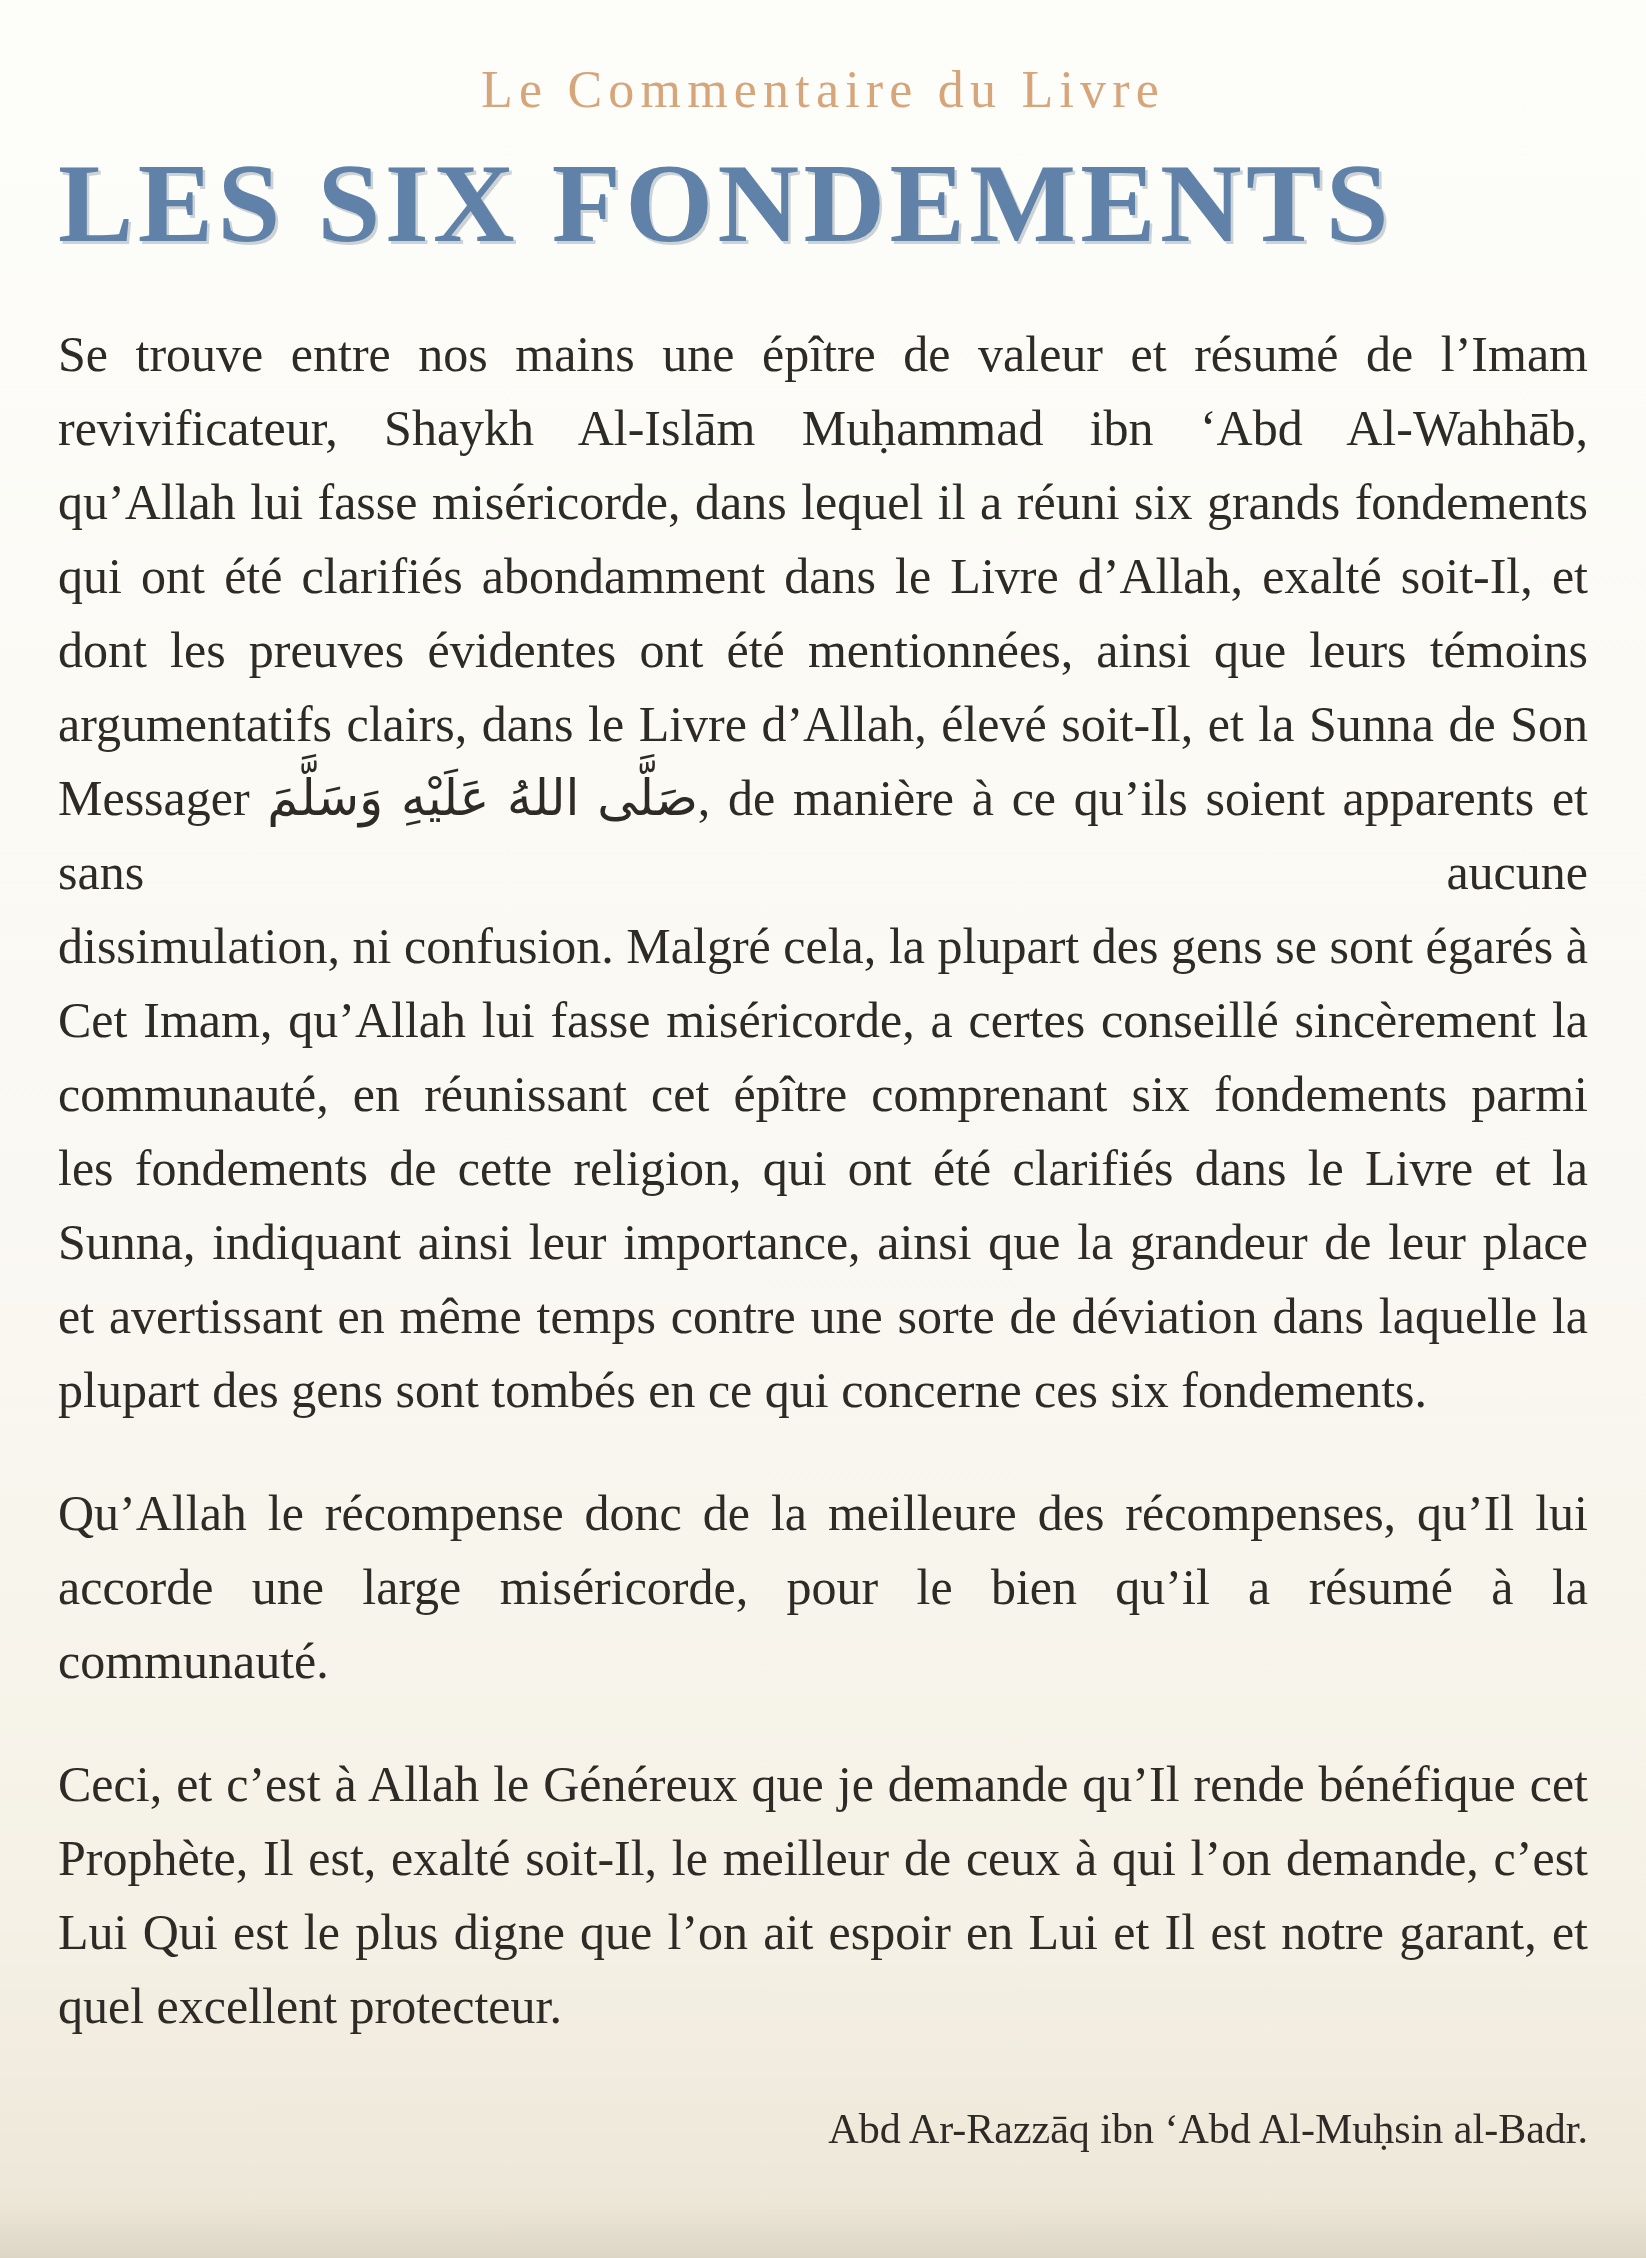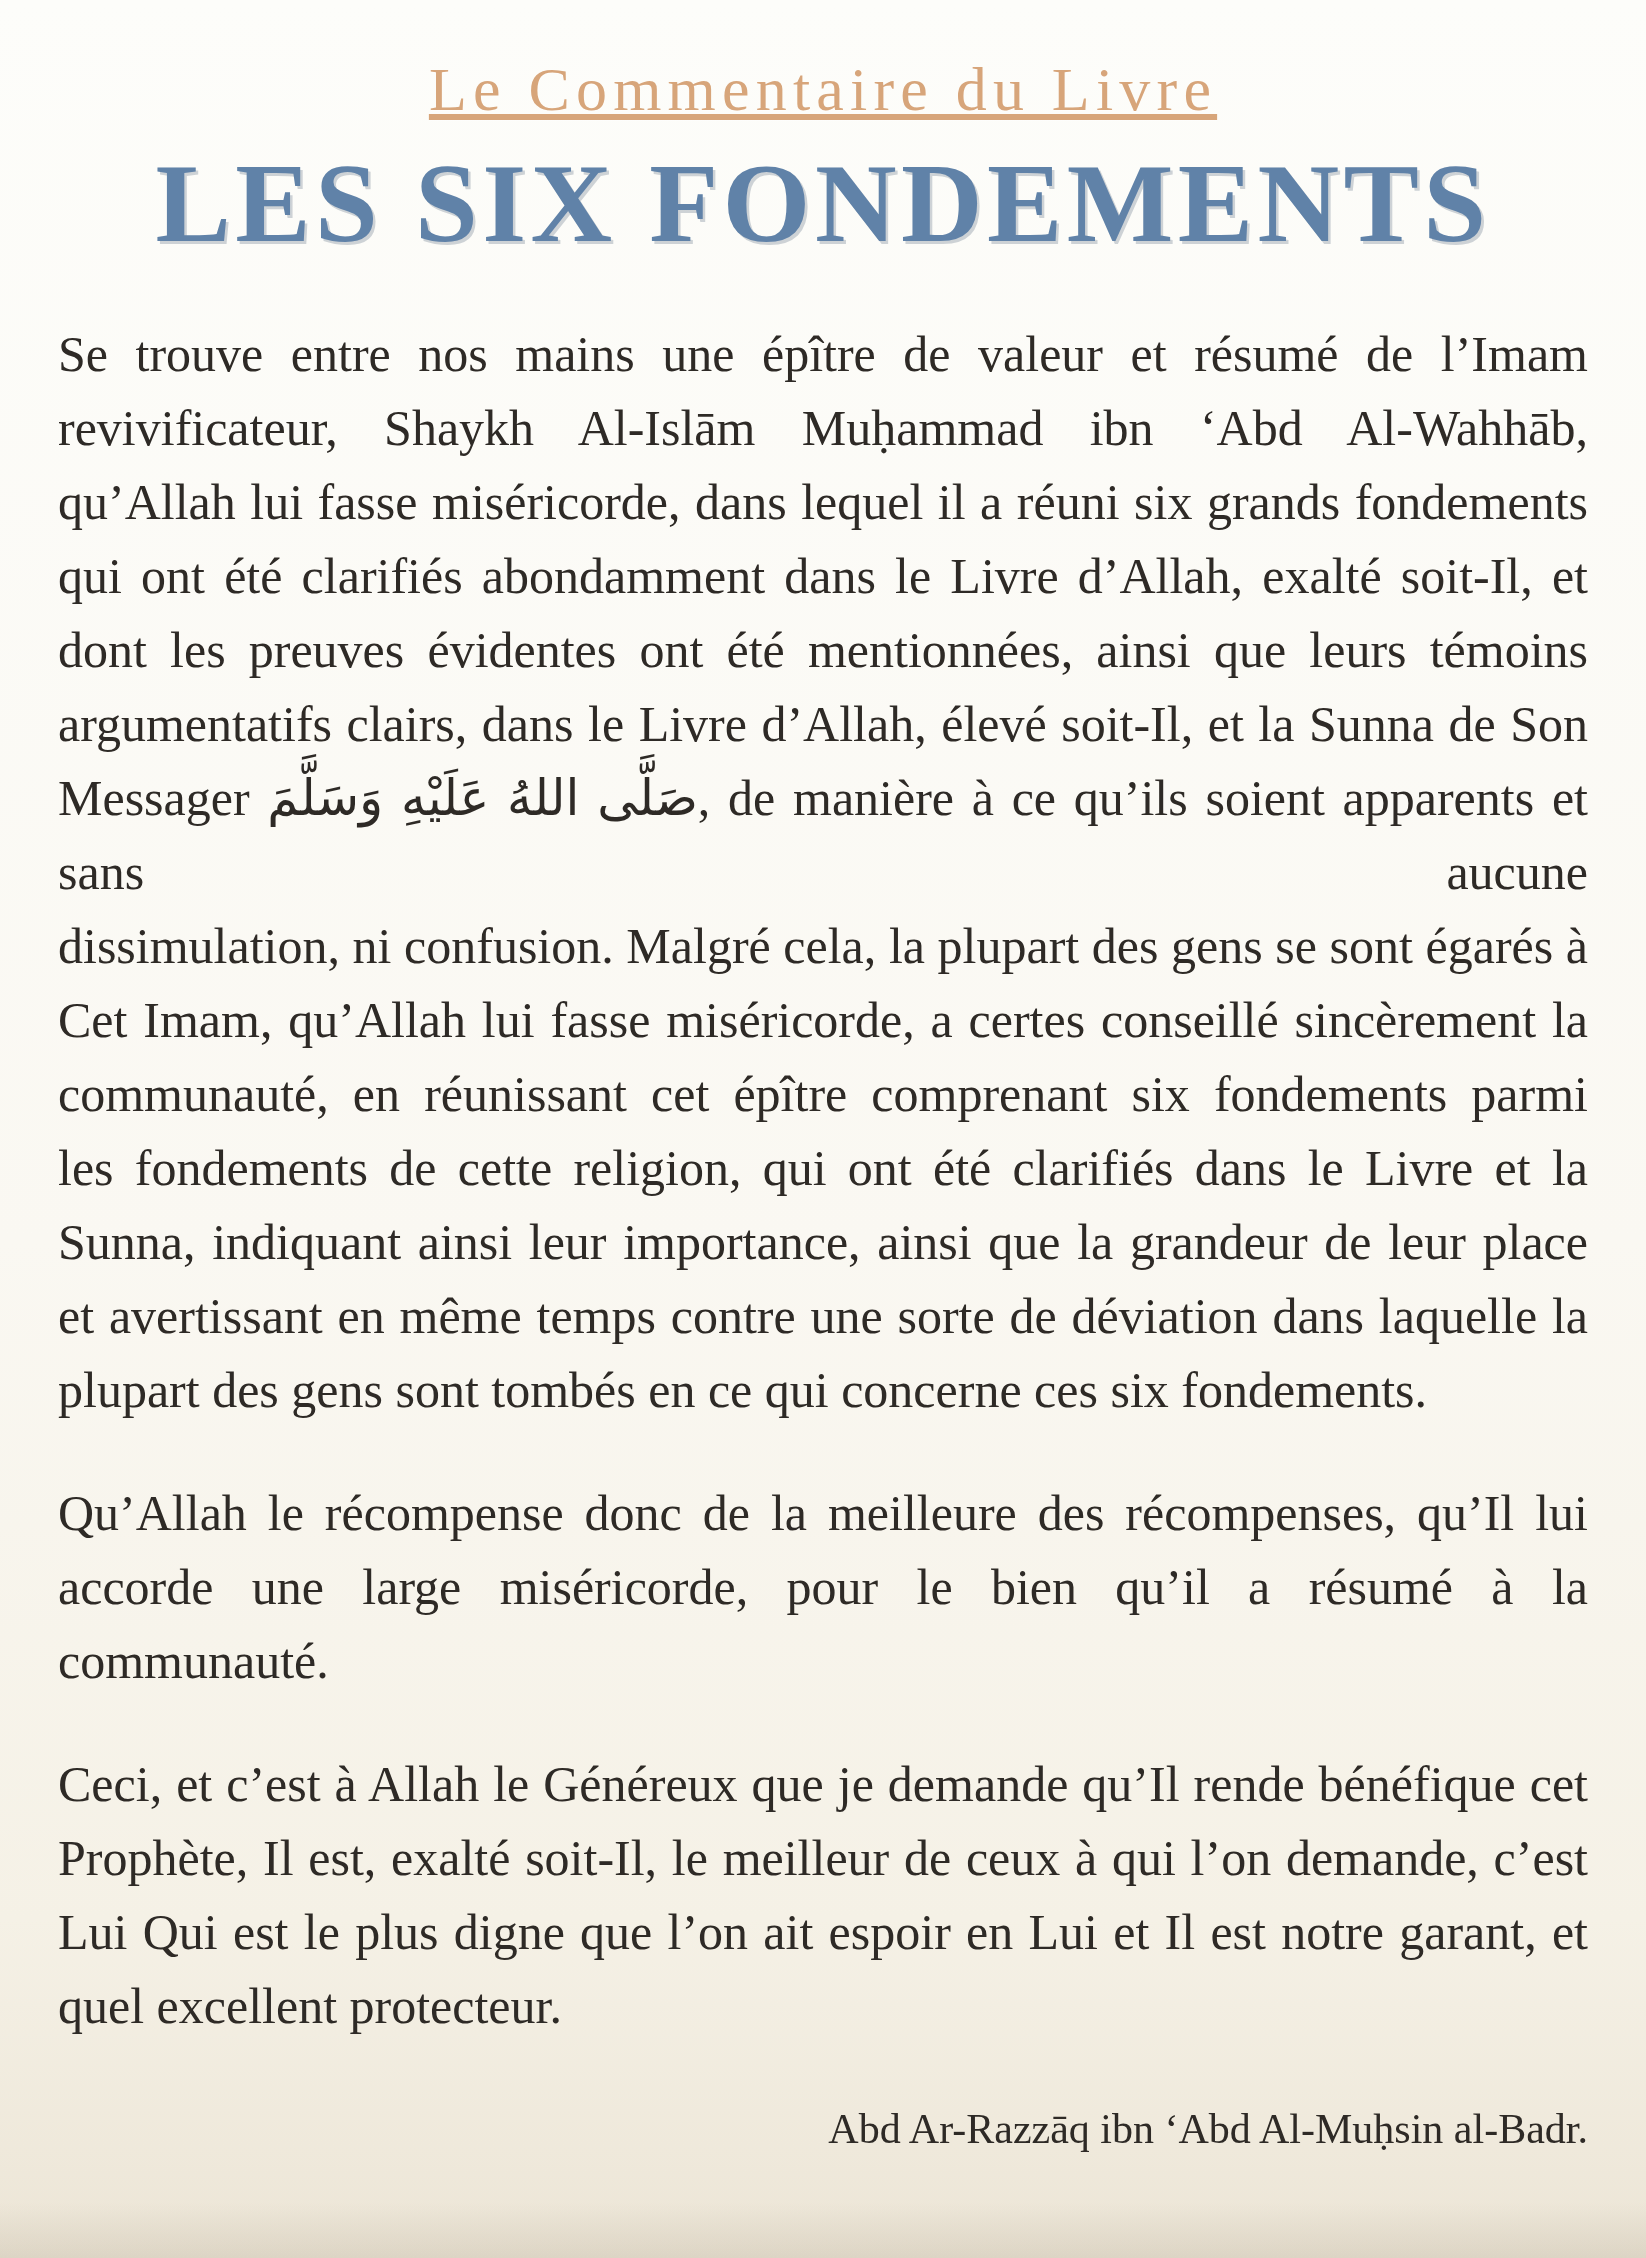--- a/index.html
+++ b/index.html
@@ -29,30 +29,28 @@
   .page::after {
     content: "";
     position: absolute;
     left: 0; right: 0; bottom: 0;
     height: 56px;
     background: linear-gradient(180deg, rgba(110,95,70,0) 0%, rgba(110,95,70,0.12) 100%);
     pointer-events: none;
   }
   .subtitle {
     text-align: center;
-    font-size: 62px;
+    font-size: 52px;
     line-height: 81px;
     letter-spacing: 6.2px;
     color: var(--subtitle-color, #d7a57a);
     text-shadow: 0 0.9px 0 rgba(255,255,255,0.5);
-    text-decoration: underline;
   }
   .title {
     margin: 14px 0 55px 0;
-    text-align: center;
     font-size: 113px;
     line-height: 118px;
     font-weight: bold;
     letter-spacing: 4.4px;
     color: var(--title-color, #6082a8);
     text-shadow: 2.6px 2.6px 0 rgba(43,66,92,0.22);
   }
   .body-text {
     color: var(--body-color, #2e2a26);
   }

